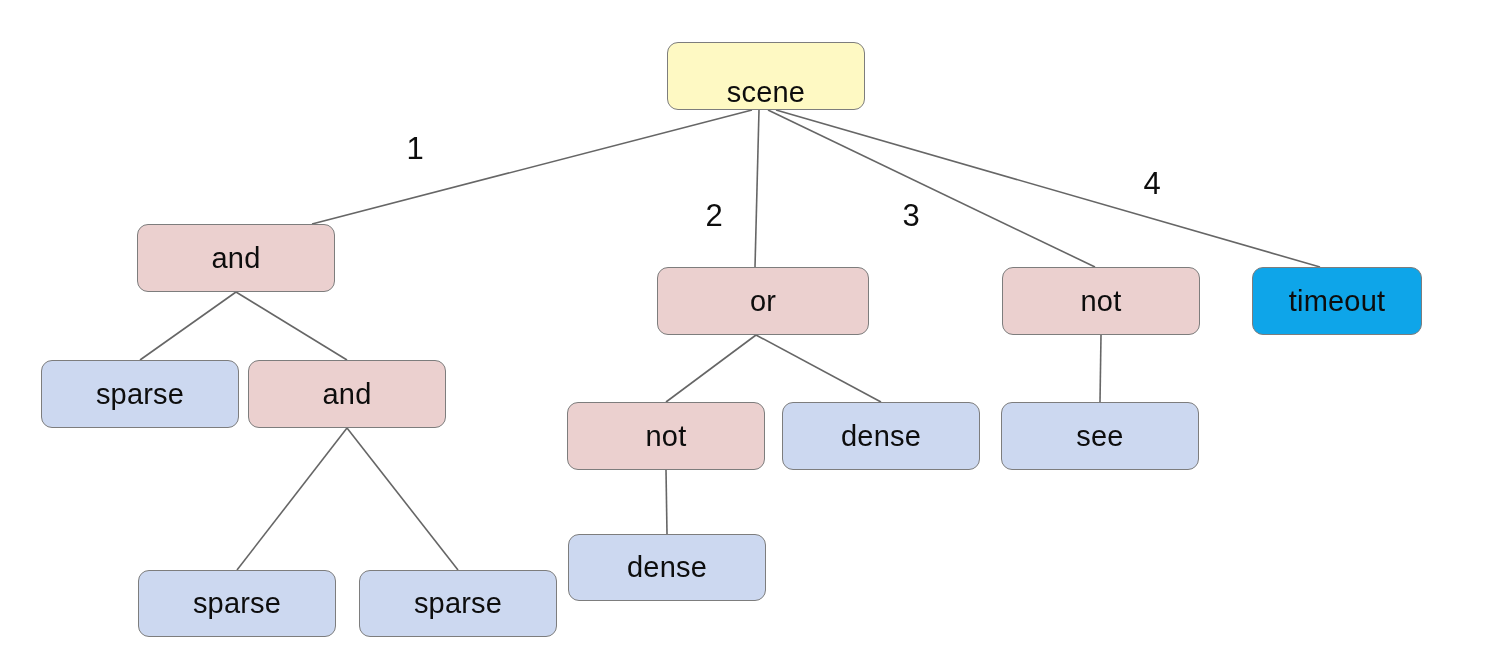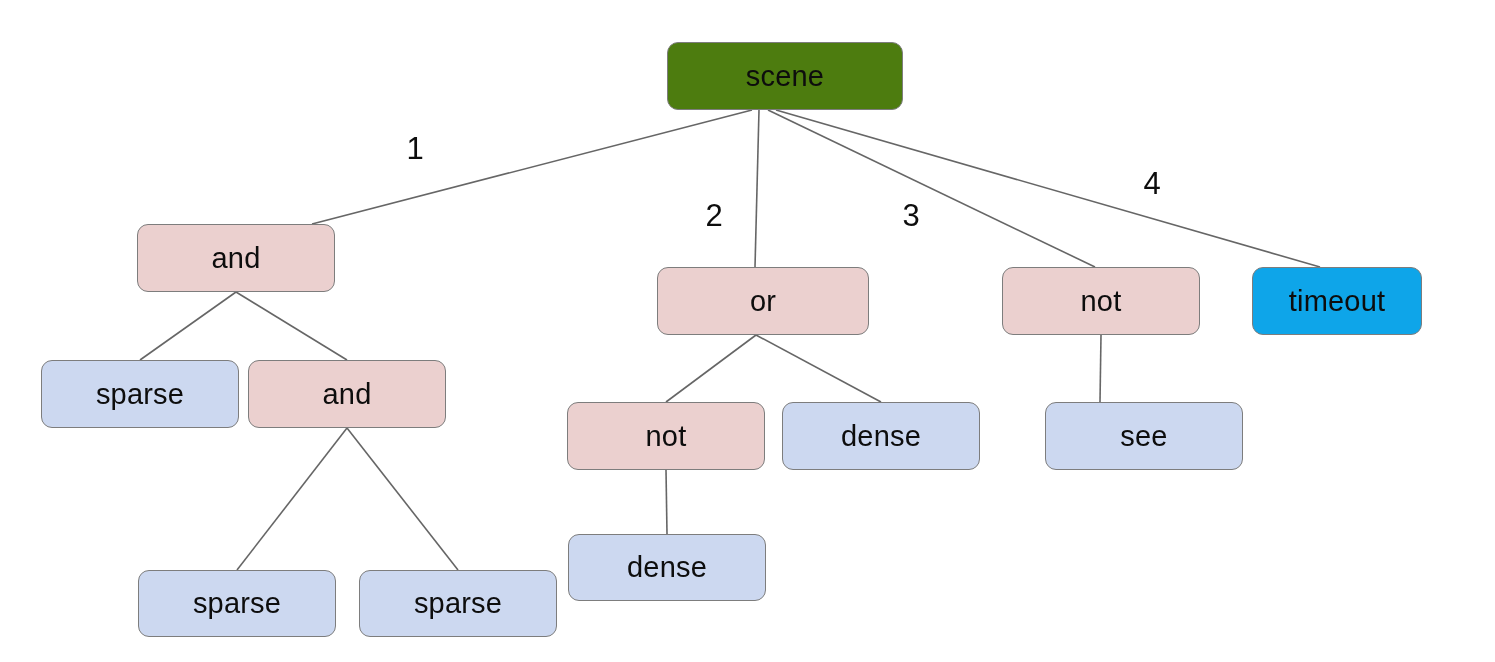--- a/index.html
+++ b/index.html
@@ -58,21 +58,21 @@
       <line x1="756" y1="335" x2="666" y2="402" stroke="#666666" stroke-width="1.6"></line>
       <line x1="756" y1="335" x2="881" y2="402" stroke="#666666" stroke-width="1.6"></line>
       <line x1="666" y1="470" x2="667" y2="534" stroke="#666666" stroke-width="1.6"></line>
       <line x1="1101" y1="335" x2="1100" y2="402" stroke="#666666" stroke-width="1.6"></line>
     </svg>
   <div id="node-layer">
       <div class="edge-label" style="left: 415px; top: 148px;">1</div>
       <div class="edge-label" style="left: 714px; top: 215px;">2</div>
       <div class="edge-label" style="left: 911px; top: 215px;">3</div>
       <div class="edge-label" style="left: 1152px; top: 183px;">4</div>
-      <div class="node" style="left: 667px; top: 42px; width: 236px; height: 68px; background: #4d7c0f;">
+      <div class="node" style="left: 667px; top: 42px; width: 198px; height: 68px; background: #fef9c3; align-items: flex-end;">
         <span>scene</span>
       </div>
       <div class="node" style="left: 137px; top: 224px; width: 198px; height: 68px; background: rgb(235, 208, 207);">
         <span>and</span>
       </div>
       <div class="node" style="left: 657px; top: 267px; width: 212px; height: 68px; background: rgb(235, 208, 207);">
         <span>or</span>
       </div>
       <div class="node" style="left: 1002px; top: 267px; width: 198px; height: 68px; background: rgb(235, 208, 207);">
         <span>not</span>
@@ -85,21 +85,21 @@
       </div>
       <div class="node" style="left: 248px; top: 360px; width: 198px; height: 68px; background: rgb(235, 208, 207);">
         <span>and</span>
       </div>
       <div class="node" style="left: 567px; top: 402px; width: 198px; height: 68px; background: rgb(235, 208, 207);">
         <span>not</span>
       </div>
       <div class="node" style="left: 782px; top: 402px; width: 198px; height: 68px; background: rgb(204, 216, 240);">
         <span>dense</span>
       </div>
-      <div class="node" style="left: 1001px; top: 402px; width: 198px; height: 68px; background: rgb(204, 216, 240); margin-left: 44px;">
+      <div class="node" style="left: 1001px; top: 402px; width: 198px; height: 68px; background: rgb(204, 216, 240);">
         <span>see</span>
       </div>
       <div class="node" style="left: 568px; top: 534px; width: 198px; height: 67px; background: rgb(204, 216, 240);">
         <span>dense</span>
       </div>
       <div class="node" style="left: 138px; top: 570px; width: 198px; height: 67px; background: rgb(204, 216, 240);">
         <span>sparse</span>
       </div>
       <div class="node" style="left: 359px; top: 570px; width: 198px; height: 67px; background: rgb(204, 216, 240);">
         <span>sparse</span>

